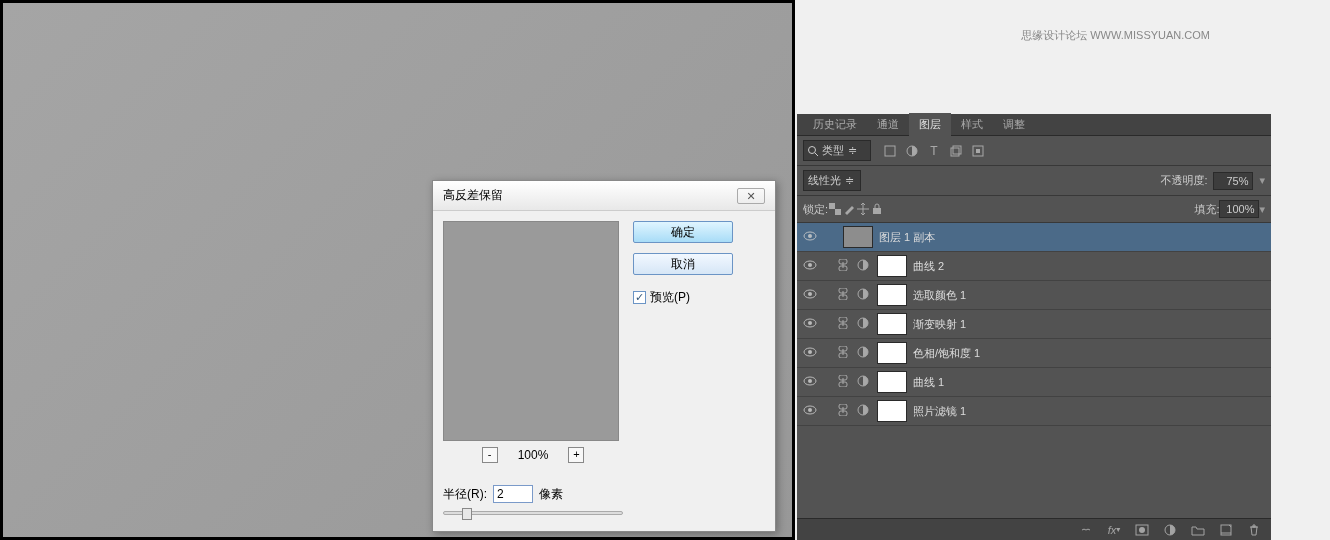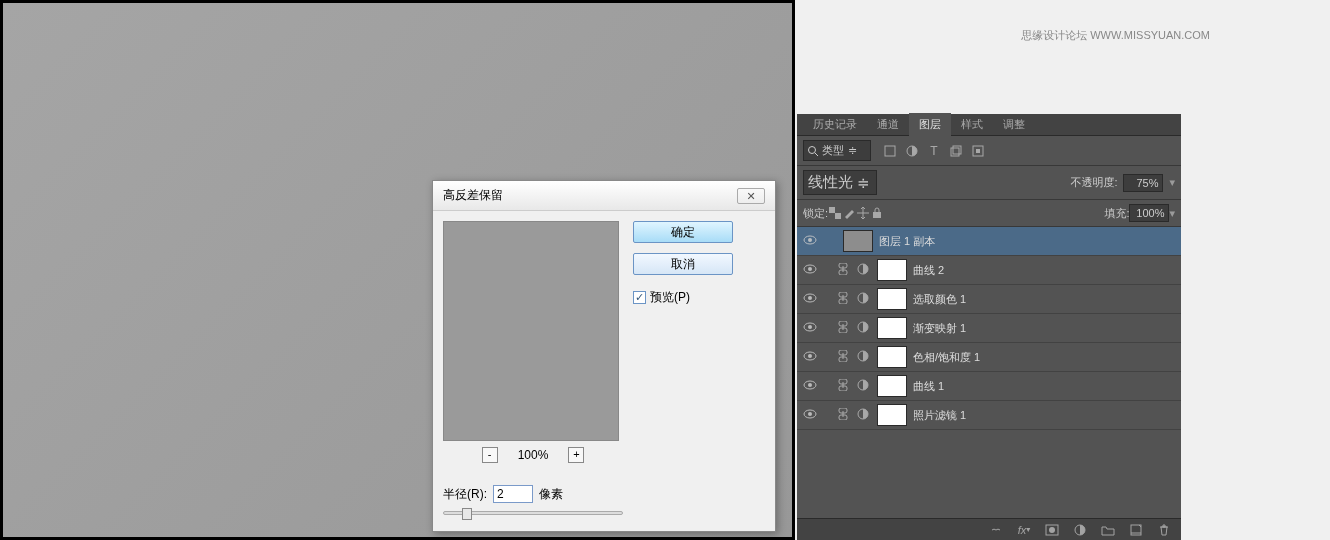--- a/index.html
+++ b/index.html
@@ -23,30 +23,30 @@
   .radius-input { width: 40px; height: 18px; border: 1px solid #7a9ac9; text-align: left; padding: 0 3px; font-size: 12px; }
   .slider-track { width: 180px; height: 4px; background: #ddd; border: 1px solid #aaa; border-radius: 2px; position: relative; margin-top: 8px; }
   .slider-thumb { position: absolute; top: -4px; left: 18px; width: 10px; height: 12px; background: #e8e8e8; border: 1px solid #888; }
   .btn-col { flex: 0 0 100px; display: flex; flex-direction: column; gap: 10px; }
   .btn { height: 22px; border: 1px solid #6b94c5; background: linear-gradient(#f2f8ff,#d6e6f6); font-size: 12px; text-align: center; line-height: 20px; border-radius: 2px; }
   .btn.ok { background: linear-gradient(#e0f5ff,#a8dcf7); }
   .preview-check { display: flex; align-items: center; gap: 4px; font-size: 12px; margin-top: 4px; }
   .chk { width: 13px; height: 13px; border: 1px solid #6b94c5; background: #fff; text-align: center; font-size: 11px; line-height: 11px; color: #357; }
 
   
-  .panel-wrap { position: absolute; left: 797px; top: 114px; width: 384px; height: 426px; background: #535353; color: #ccc; font-size: 11px; }
+  .panel-wrap { position: absolute; left: 797px; top: 114px; width: 474px; height: 426px; background: #535353; color: #ccc; font-size: 11px; }
   .panel-tabs { display: flex; background: #434343; border-bottom: 1px solid #2a2a2a; height: 22px; align-items: center; padding-left: 6px; gap: 0; }
   .tab { padding: 4px 10px; color: #aaa; }
   .tab.active { background: #535353; color: #e0e0e0; }
   .panel-top-controls { display: flex; align-items: center; gap: 6px; padding: 4px 6px; border-bottom: 1px solid #383838; }
   .filter-select { background: #3d3d3d; border: 1px solid #2a2a2a; color: #ccc; padding: 2px 4px; font-size: 11px; width: 68px; display:flex; align-items:center; gap:4px; }
   .mini-icons { display: flex; gap: 8px; margin-left: 6px; }
   .mini-ic { width: 14px; height: 14px; opacity: .7; display:flex; align-items:center; justify-content:center; }
   .row2 { display: flex; align-items: center; gap: 6px; padding: 4px 6px; border-bottom: 1px solid #383838; }
-  .select-small { background: #3d3d3d; border: 1px solid #2a2a2a; color: #ccc; padding: 2px 6px 2px 4px; font-size: 15px; display:flex; align-items:center; gap:4px; }
+  .select-small { background: #3d3d3d; border: 1px solid #2a2a2a; color: #ccc; padding: 2px 6px 2px 4px; font-size: 11px; display:flex; align-items:center; gap:4px; }
   .pct-box { background: #3d3d3d; border: 1px solid #2a2a2a; color: #ccc; padding: 2px 4px; font-size: 11px; width: 40px; text-align: right; }
   .lock-row { display: flex; align-items: center; gap: 0; padding: 4px 6px; border-bottom: 1px solid #383838; }
   .lock-ic { width: 14px; height: 14px; opacity:.7; display:flex; align-items:center; justify-content:center; }
 
   .layers { display: flex; flex-direction: column; }
   .layer { display: flex; align-items: center; height: 29px; border-bottom: 1px solid #424242; padding-left: 6px; gap: 6px; }
   .layer.selected { background: #4b6a88; }
   .eye { width: 14px; height: 14px; opacity: .85; }
   .link-ic { width: 14px; height: 14px; opacity: .7; margin-left: 14px; }
   .adj-ic { width: 14px; height: 14px; opacity: .7; }

